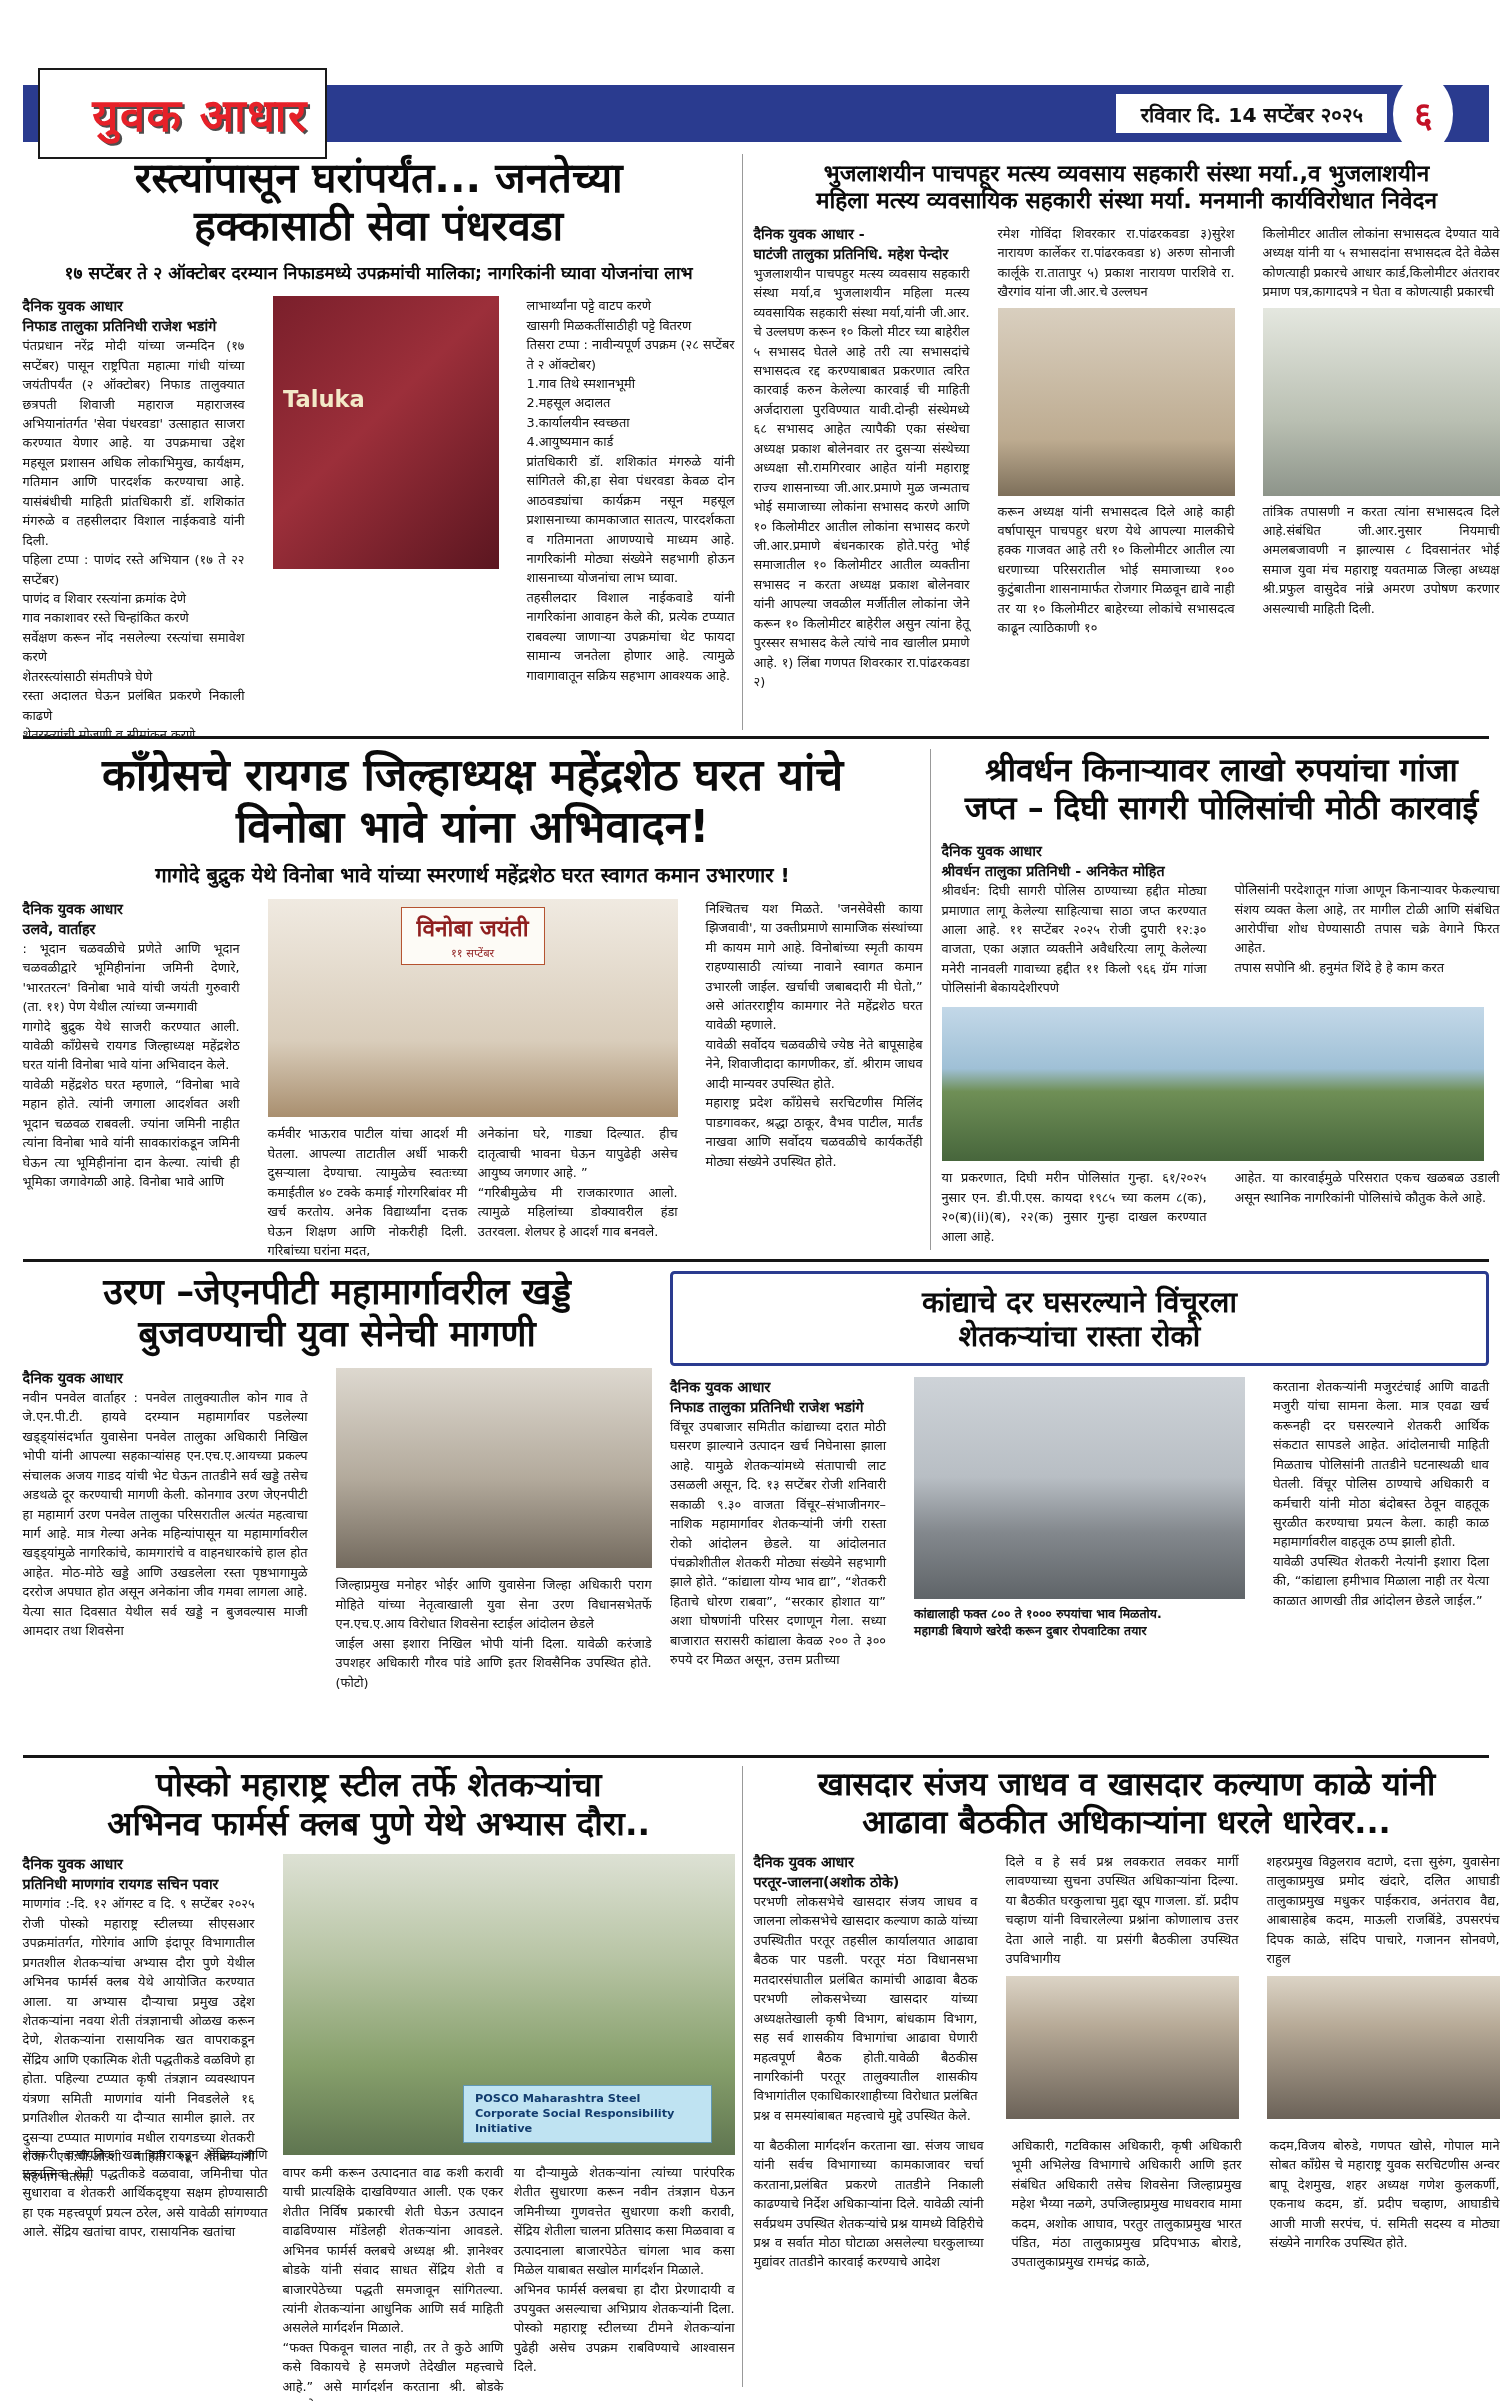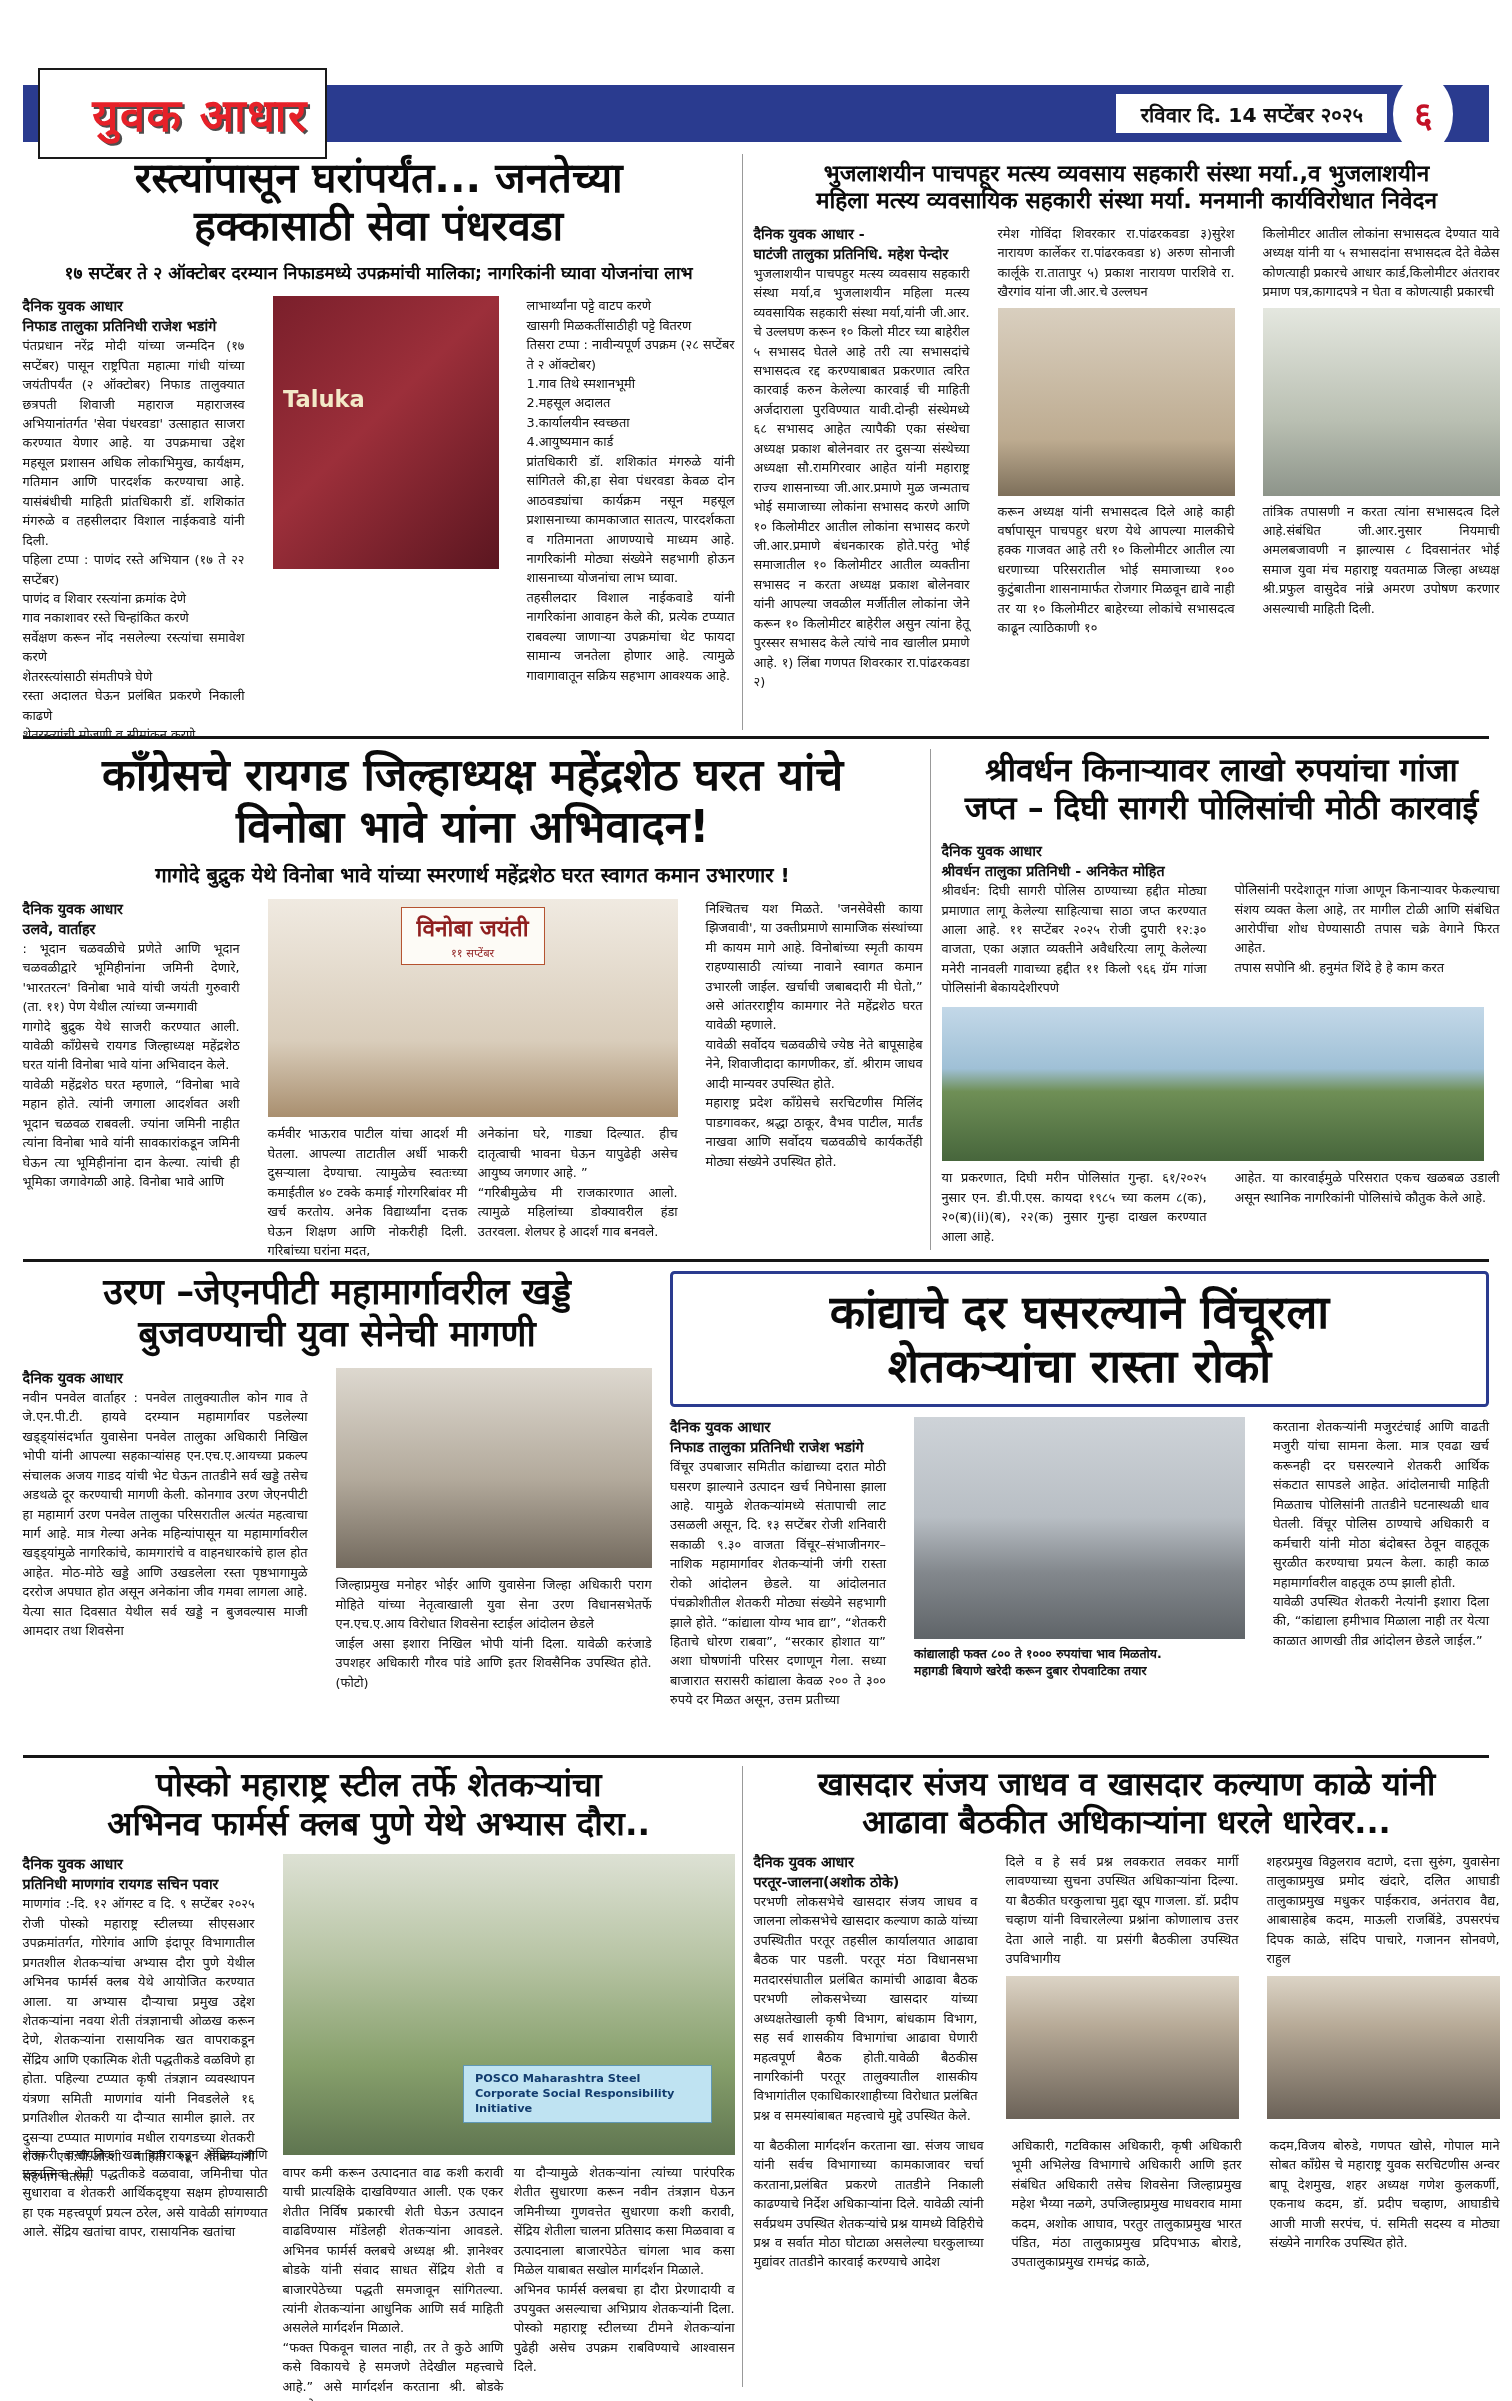--- a/index.html
+++ b/index.html
@@ -35,21 +35,21 @@
   .ph-a2b{background:linear-gradient(180deg,#e4e7df,#b9bfb2 60%,#8d948a);}
   .ph-a3{background:linear-gradient(180deg,#f0eae1,#d9cdbb 65%,#a98f6f);}
   .banner{position:absolute;left:50%;top:8px;transform:translateX(-50%);
           background:#fdfbf6;border:1.5px solid #b5522f;padding:4.5px 15px;text-align:center;}
   .banner .b1{color:#8f1f1f;font-weight:bold;font-size:22.6px;white-space:nowrap;}
   .banner .b2{color:#8f1f1f;font-size:11.3px;margin-top:1.5px;}
   .ph-a4{background:linear-gradient(180deg,#c3d8e8 0%,#9fc0d6 40%,#6f8f56 55%,#47663c 100%);}
   .ph-a5{background:linear-gradient(180deg,#ddd8cf,#b3aa9c 55%,#736a5e);}
   .ph-a6{background:linear-gradient(180deg,#ced3d8 0%,#b8bec4 45%,#83888d 70%,#5f6468 100%);}
   .ph-a7{background:linear-gradient(180deg,#dde1d4 0%,#b7c4a4 35%,#87a06c 70%,#5f7550 100%);}
-  .ph-banner{position:absolute;left:40%;bottom:32px;background:#bfe3f2;border:1.5px solid #5f98b5;
+  .ph-banner{position:absolute;left:40%;bottom:12px;background:#bfe3f2;border:1.5px solid #5f98b5;
              padding:6px 10.5px;max-width:226px;}
   .ph-banner span{color:#123c6e;font-weight:bold;font-size:11.3px;line-height:1.3;display:block;}
   .ph-a8{background:linear-gradient(180deg,#dcd4c6 0%,#b7aa97 35%,#6b6258 100%);}
   .boxed-headline{border:3.8px solid #2a3b8f;border-radius:4.5px;padding:10.5px 7.5px;}
 </style>
 </head>
 <body>
 
 <div class="page">
 
@@ -192,21 +192,21 @@
       <div style="width:316px;">
         <div class="photo ph-a5" style="width:316px;height:200px;"></div>
         <div class="bodytext" style="margin-top:7.5px;">जिल्हाप्रमुख मनोहर भोईर आणि युवासेना जिल्हा अधिकारी पराग मोहिते यांच्या नेतृत्वाखाली युवा सेना उरण विधानसभेतर्फे एन.एच.ए.आय विरोधात शिवसेना स्टाईल आंदोलन छेडले
  जाईल असा इशारा निखिल भोपी यांनी दिला. यावेळी करंजाडे उपशहर अधिकारी गौरव पांडे आणि इतर शिवसैनिक उपस्थित होते. (फोटो)</div>
       </div>
     </div>
   </div>
 
   <div class="article" style="left:670px;top:1271px;width:819px;height:474px;">
     <div class="boxed-headline">
-      <div class="headline" style="font-size:46px;white-space:pre-line;">कांद्याचे दर घसरल्याने विंचूरला
+      <div class="headline" style="font-size:29px;white-space:pre-line;">कांद्याचे दर घसरल्याने विंचूरला
 शेतकऱ्यांचा रास्ता रोको</div>
     </div>
     <div class="cols" style="margin-top:10.5px;">
       <div style="width:226px;">
         <div class="byline">दैनिक युवक आधार</div>
         <div class="byline">निफाड तालुका प्रतिनिधी राजेश भडांगे</div>
         <div class="bodytext">विंचूर उपबाजार समितीत कांद्याच्या दरात मोठी घसरण झाल्याने उत्पादन खर्च निघेनासा झाला आहे. यामुळे शेतकऱ्यांमध्ये संतापाची लाट उसळली असून, दि. १३ सप्टेंबर रोजी शनिवारी सकाळी ९.३० वाजता विंचूर–संभाजीनगर–नाशिक महामार्गावर शेतकऱ्यांनी जंगी रास्ता रोको आंदोलन छेडले. या आंदोलनात पंचक्रोशीतील शेतकरी मोठ्या संख्येने सहभागी झाले होते. “कांद्याला योग्य भाव द्या”, “शेतकरी हिताचे धोरण राबवा”, “सरकार होशात या” अशा घोषणांनी परिसर दणाणून गेला. सध्या बाजारात सरासरी कांद्याला केवळ २०० ते ३०० रुपये दर मिळत असून, उत्तम प्रतीच्या</div>
       </div>
       <div style="width:331px;">
         <div class="photo ph-a6" style="width:331px;height:222px;"></div>

